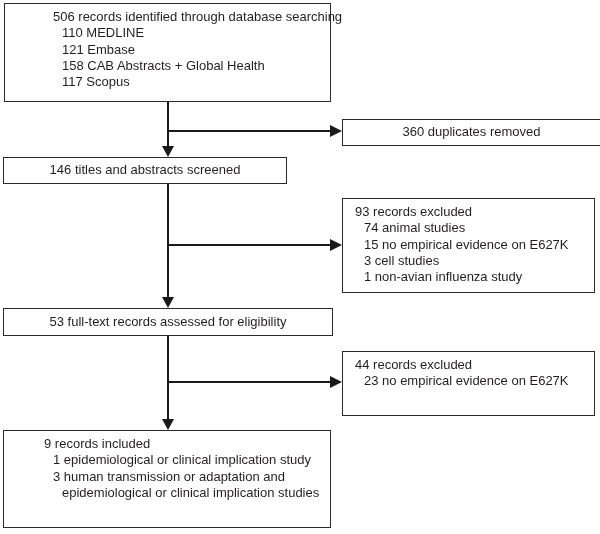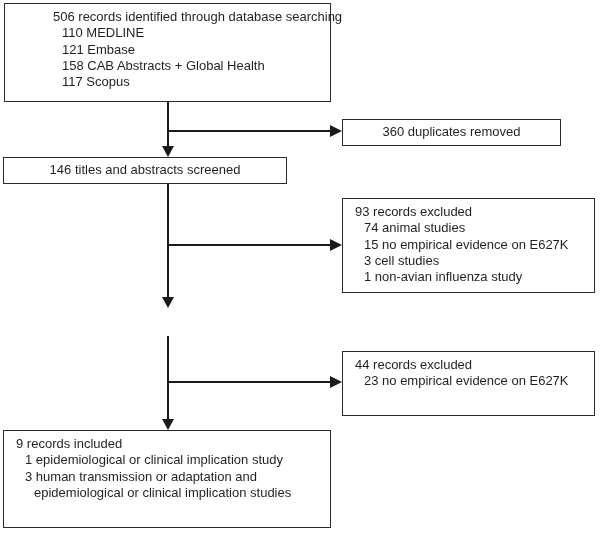--- a/index.html
+++ b/index.html
@@ -76,42 +76,45 @@
   </svg>
 
   <div class="box list-box" style="left:4px; top:3px; width:327px; height:99px;padding-left:36px;">
     <div class="line title">506 records identified through database searching</div>
     <div class="line item">110 MEDLINE</div>
     <div class="line item">121 Embase</div>
     <div class="line item">158 CAB Abstracts + Global Health</div>
     <div class="line item">117 Scopus</div>
   </div>
 
-  <div class="box center-box rbox" style="left:342px; top:119px; width:219px; height:27px;">
+  <div class="box center-box rbox" style="left:342px; top:119px; width:259px; height:27px;">
     <span>360 duplicates removed</span>
   </div>
 
   <div class="box center-box" style="left:3px; top:157px; width:284px; height:27px;">
     <span>146 titles and abstracts screened</span>
   </div>
 
   <div class="box list-box rbox" style="left:342px; top:198px; width:253px; height:95px;">
     <div class="line title">93 records excluded</div>
     <div class="line item">74 animal studies</div>
     <div class="line item">15 no empirical evidence on E627K</div>
     <div class="line item">3 cell studies</div>
     <div class="line item">1 non-avian influenza study</div>
   </div>
 
+  <div class="box center-box" style="left:3px; top:308px; width:330px; height:28px;">
+    <span>53 full-text records assessed for eligibility</span>
+  </div>
 
   <div class="box list-box rbox" style="left:342px; top:351px; width:253px; height:65px;">
     <div class="line title">44 records excluded</div>
     <div class="line item">23 no empirical evidence on E627K</div>
   </div>
 
-  <div class="box list-box" style="left:3px; top:430px; width:328px; height:98px;">
+  <div class="box list-box" style="left:3px; top:430px; width:328px; height:98px;padding-left:28px;">
     <div class="line title">9 records included</div>
     <div class="line item">1 epidemiological or clinical implication study</div>
     <div class="line item">3 human transmission or adaptation and</div>
     <div class="line item2">epidemiological or clinical implication studies</div>
   </div>
 
 </div>
 
 </body></html>

